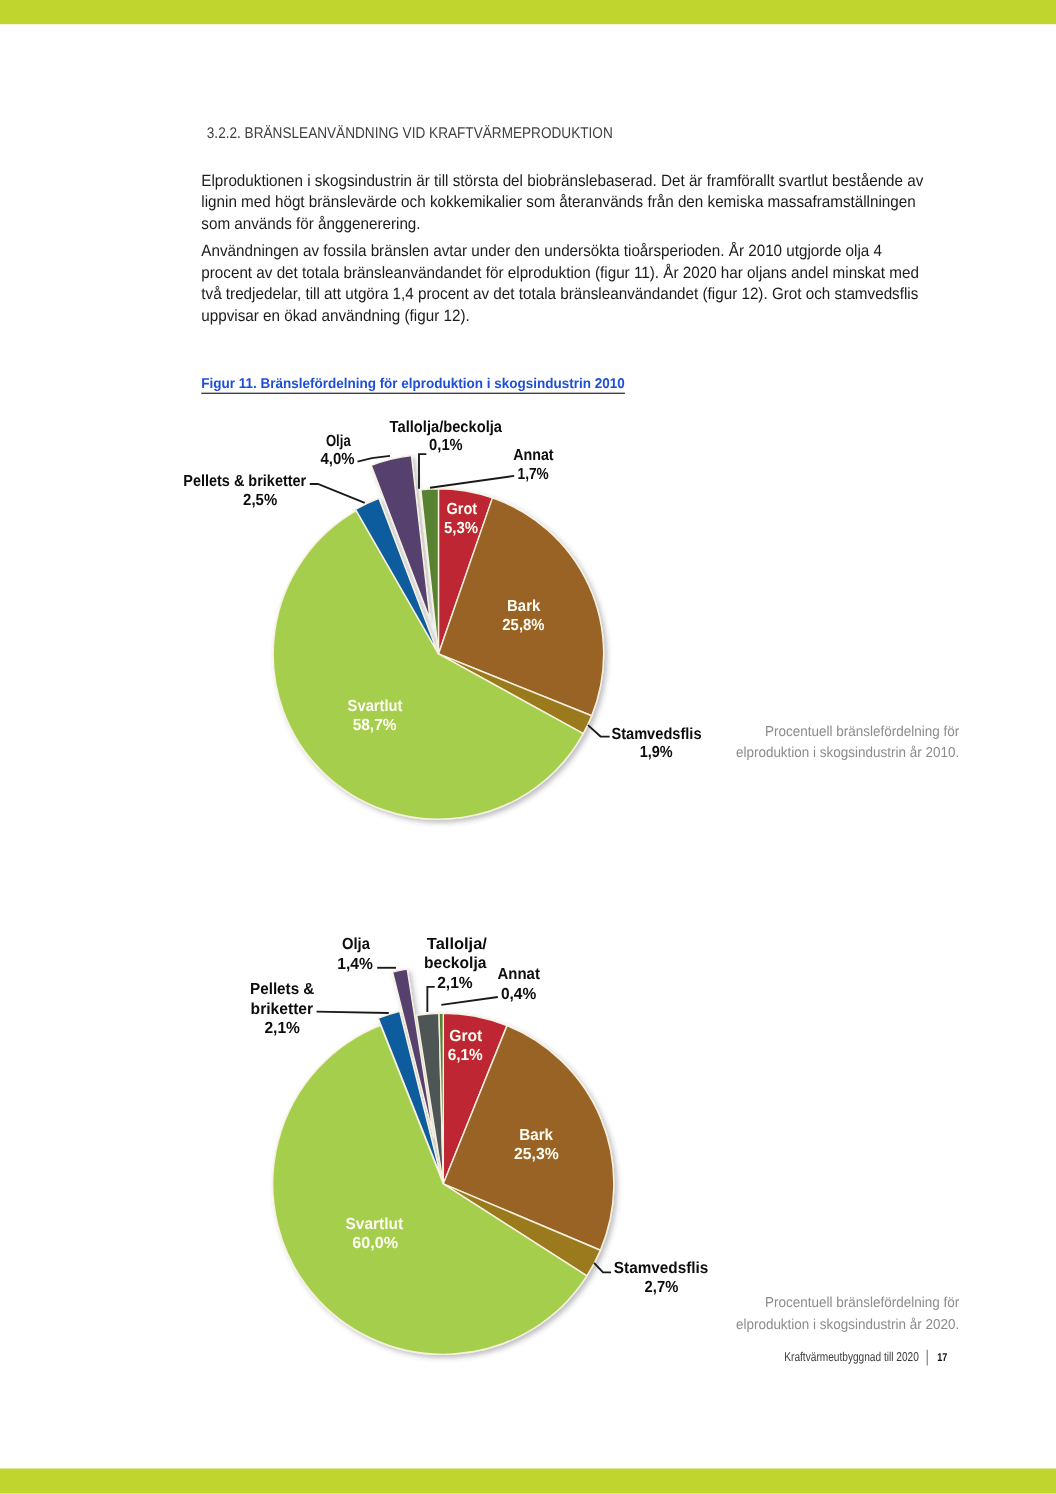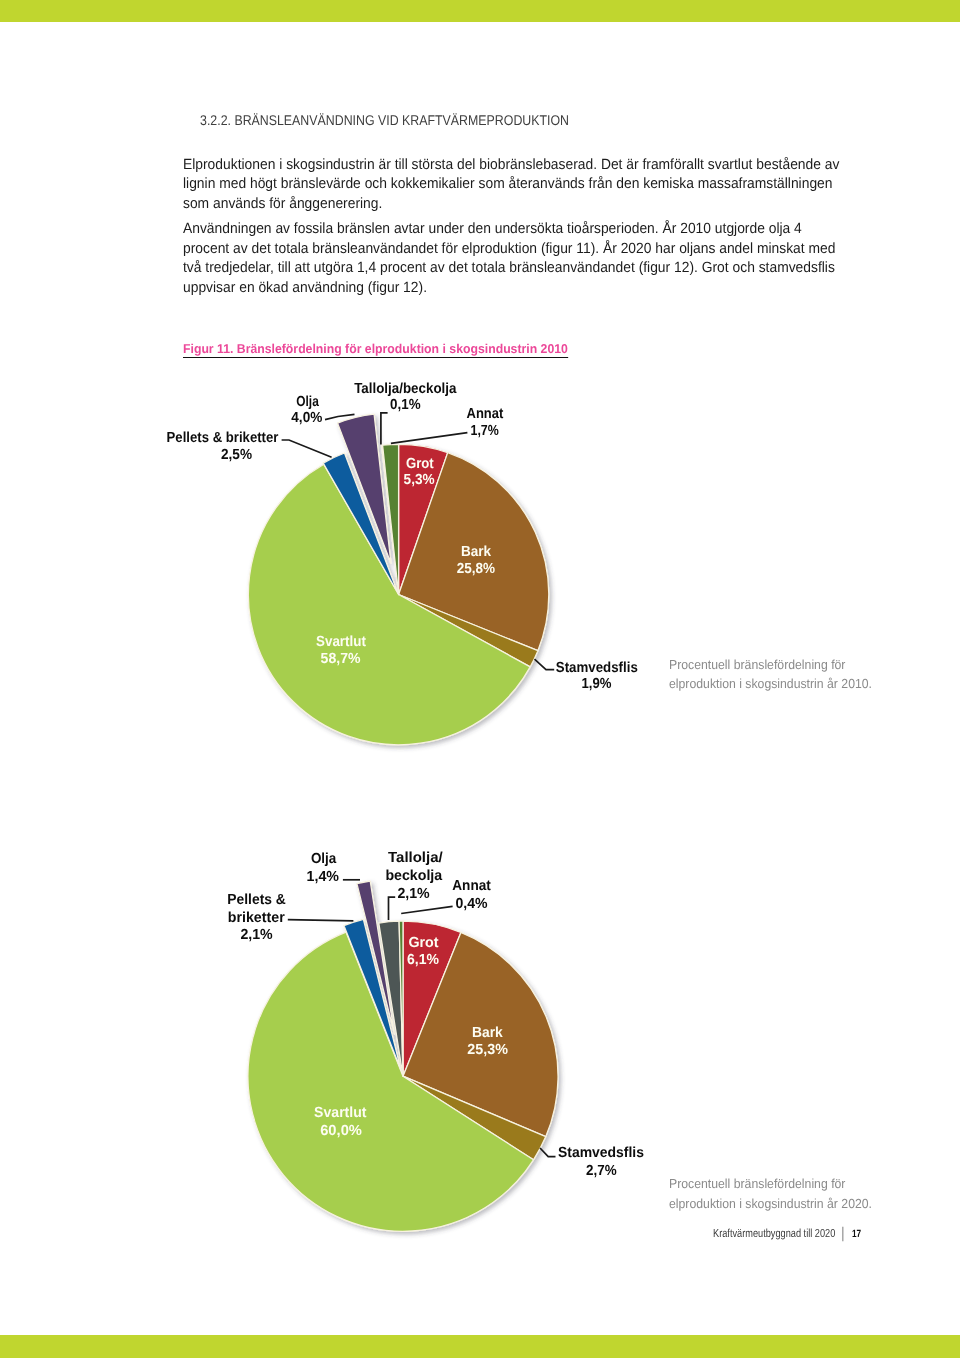--- a/index.html
+++ b/index.html
@@ -7,40 +7,40 @@
   body{width:960px;height:1358px;background:#ffffff;
        font-family:"Liberation Sans",sans-serif;position:relative;overflow:hidden;
        -webkit-font-smoothing:antialiased;text-rendering:geometricPrecision;}
   .page{position:absolute;left:0;top:0;width:960px;height:1358px;background:#fff;}
   .bar{position:absolute;left:0;width:960px;background:#c0d62f;}
   .bar-top{top:0;height:22px;}
   .bar-bottom{top:1335px;height:23px;}
 
   .squeeze{display:block;transform-origin:0 0;white-space:nowrap;}
 
-  .heading{position:absolute;left:200px;top:111px;color:#3f3f3f;font-size:14.1px;}
+  .heading{position:absolute;left:188px;top:111px;color:#3f3f3f;font-size:14.1px;}
   .heading .squeeze{transform:scaleX(0.8775);}
   .heading .hl{height:19.6px;line-height:19.6px;}
 
   .para{position:absolute;left:183px;width:704px;font-size:14.85px;line-height:19.55px;
         color:#1c1c1c;text-align:left;margin:0;transform-origin:0 0;transform:scaleX(0.9327);}
   .p1{top:155.7px;}
   .p2{top:220.1px;}
 
-  .figcap{position:absolute;left:183px;font-weight:bold;font-size:12.9px;color:#ec4899;
+  .figcap{position:absolute;left:183px;font-weight:bold;font-size:12.9px;color:#1d4ed8;
           white-space:nowrap;}
   .figcap .squeeze{transform:scaleX(0.951);}
   .figcap u{text-decoration:none;border-bottom:1.3px solid #111;padding-bottom:1.5px;
             display:inline-block;}
   .cap11{top:340.5px;}
   .cap12{top:803.5px;}
 
   .sidenote{position:absolute;font-size:13.1px;color:#8b8b8b;}
   .sidenote .squeeze{transform:scaleX(0.936);}
-  .sidenote .sl{height:19.75px;line-height:19.75px;}
+  .sidenote .sl{height:19.75px;line-height:19.75px;text-align:right;}
   .sn11{left:669px;top:654.5px;}
   .sn12{left:669px;top:1174.2px;}
 
   .footer{position:absolute;left:713.3px;top:1224px;font-size:11.6px;color:#3a3a3a;
           white-space:nowrap;}
   .footer .squeeze{transform:scaleX(0.794);}
   .footer .sep{color:#7d7d7d;padding:0 7.5px;font-size:15.5px;position:relative;top:1px;}
   .footer .pg{font-weight:bold;color:#111;font-size:10.4px;padding-left:2px;}
 
   svg.chart{position:absolute;left:0;top:0;width:960px;height:1358px;overflow:visible;}

